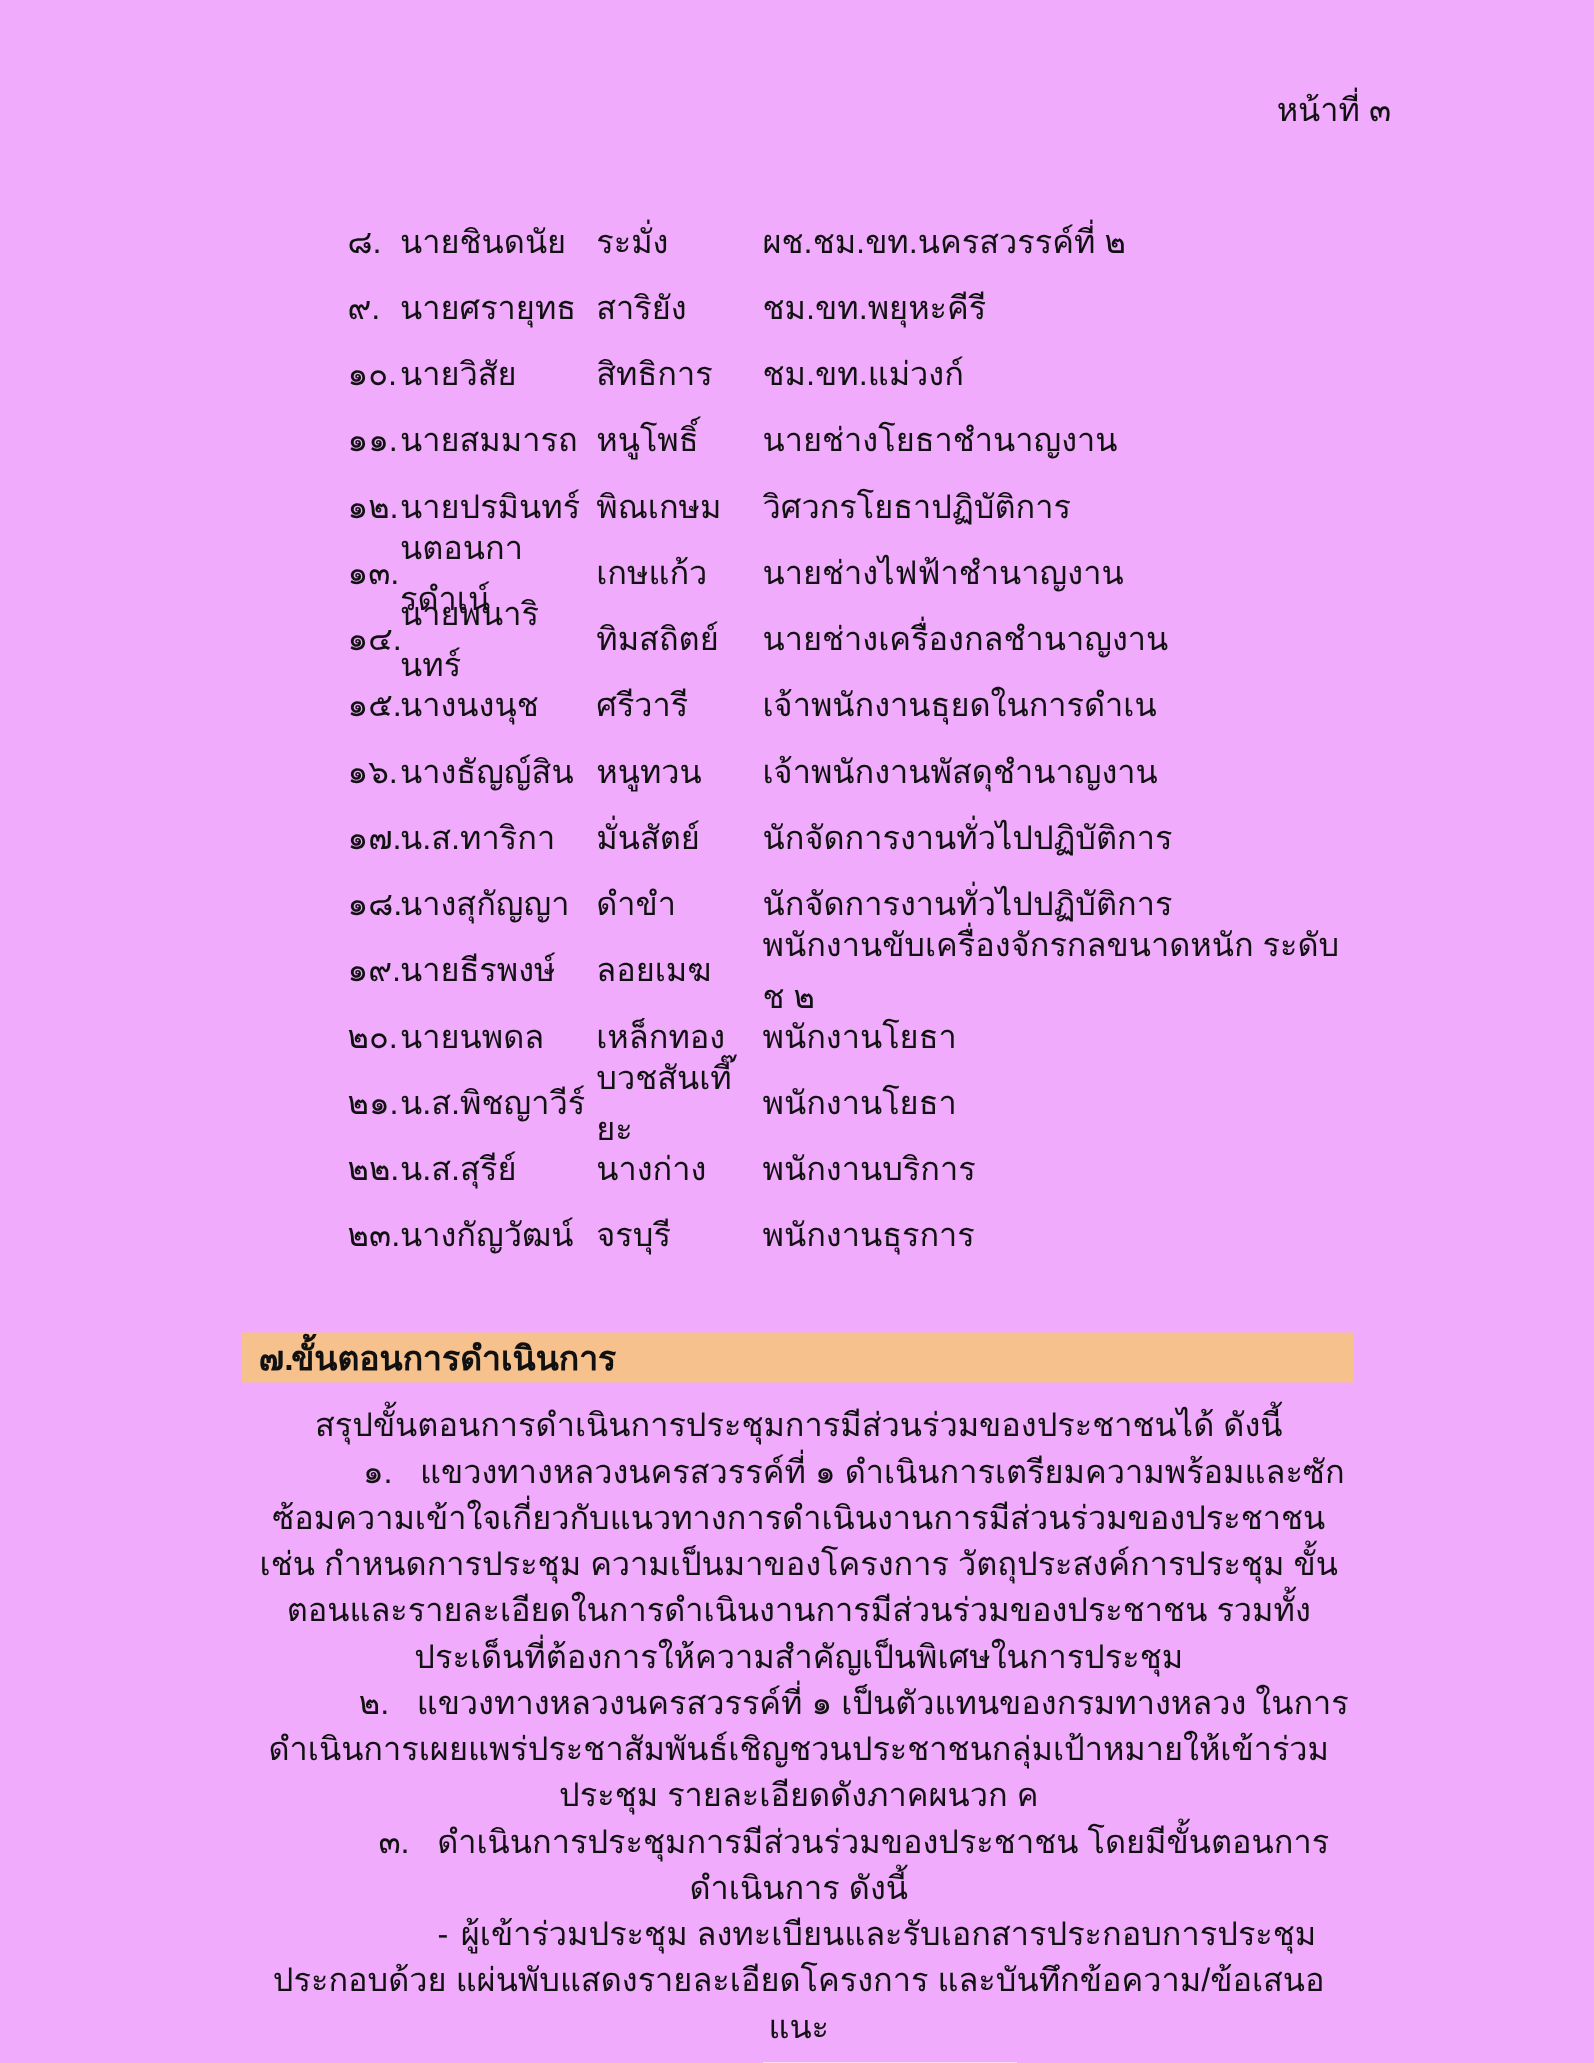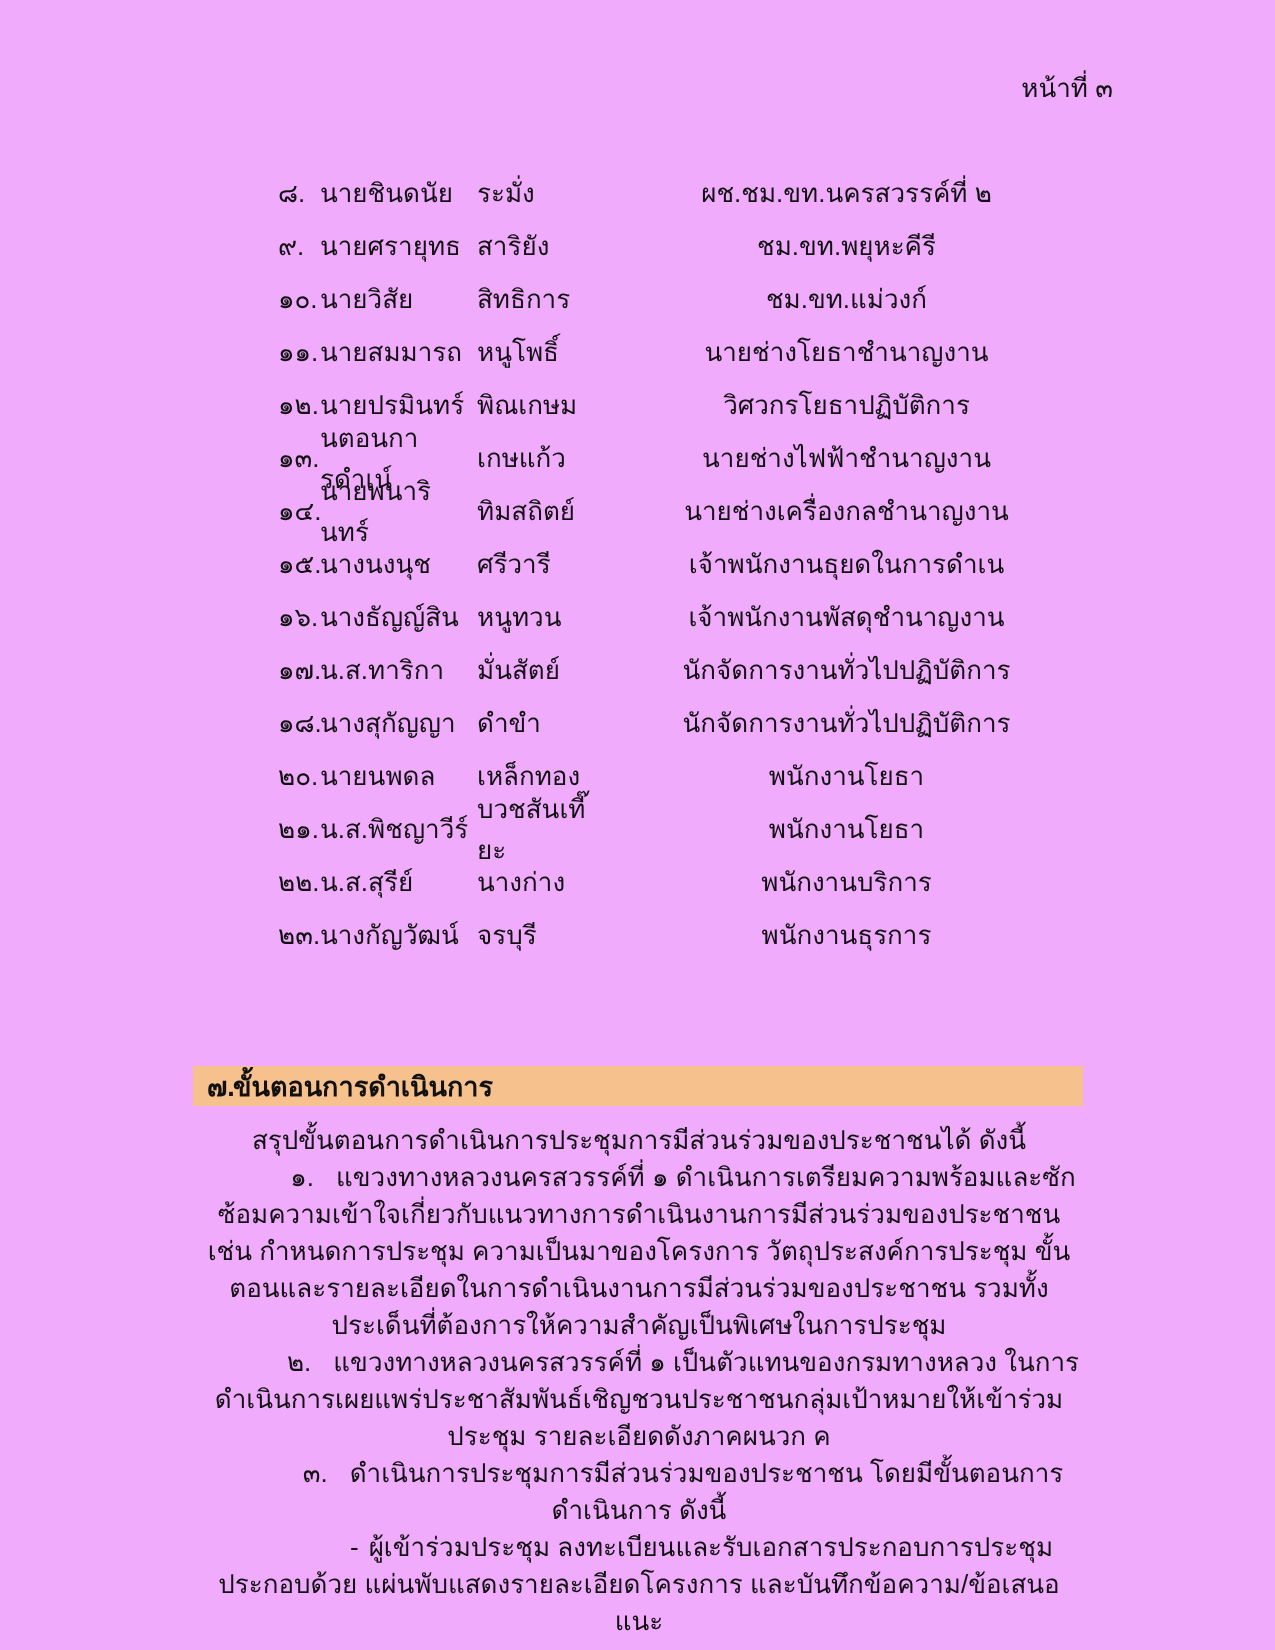--- a/index.html
+++ b/index.html
@@ -19,21 +19,21 @@
   .attendee-list{
     position:absolute;top:166px;left:195px;width:888px;
     font-size:26px;
   }
   .attendee-row{
     display:flex;align-items:center;height:53px;
   }
   .cell-no{width:42px;flex:0 0 42px;padding-left:83px;box-sizing:content-box;}
   .cell-name{width:157px;flex:0 0 157px;}
   .cell-surname{width:133px;flex:0 0 133px;}
-  .cell-position{flex:1 1 auto;text-align:center;}
+  .cell-position{flex:1 1 auto;}
   .section-heading{
     position:absolute;top:1066px;left:193px;width:890px;height:40px;
     display:flex;align-items:center;
     font-size:27px;font-weight:bold;color:#111;
     box-sizing:border-box;
   }
   .section-heading .marker{padding-left:14px;width:40px;flex:0 0 40px;box-sizing:border-box;}
   .procedure{
     position:absolute;top:1122px;left:195px;width:888px;
     font-size:26px;line-height:37px;
@@ -124,20 +124,26 @@
         <span class="cell-position">นักจัดการงานทั่วไปปฏิบัติการ</span>
       </div>
 
       <div class="attendee-row">
         <span class="cell-no">๑๘.</span>
         <span class="cell-name">นางสุกัญญา</span>
         <span class="cell-surname">ดำขำ</span>
         <span class="cell-position">นักจัดการงานทั่วไปปฏิบัติการ</span>
       </div>
 
+      <div class="attendee-row">
+        <span class="cell-no">๑๙.</span>
+        <span class="cell-name">นายธีรพงษ์</span>
+        <span class="cell-surname">ลอยเมฆ</span>
+        <span class="cell-position">พนักงานขับเครื่องจักรกลขนาดหนัก ระดับ ช ๒</span>
+      </div>
 
       <div class="attendee-row">
         <span class="cell-no">๒๐.</span>
         <span class="cell-name">นายนพดล</span>
         <span class="cell-surname">เหล็กทอง</span>
         <span class="cell-position">พนักงานโยธา</span>
       </div>
 
       <div class="attendee-row">
         <span class="cell-no">๒๑.</span>

